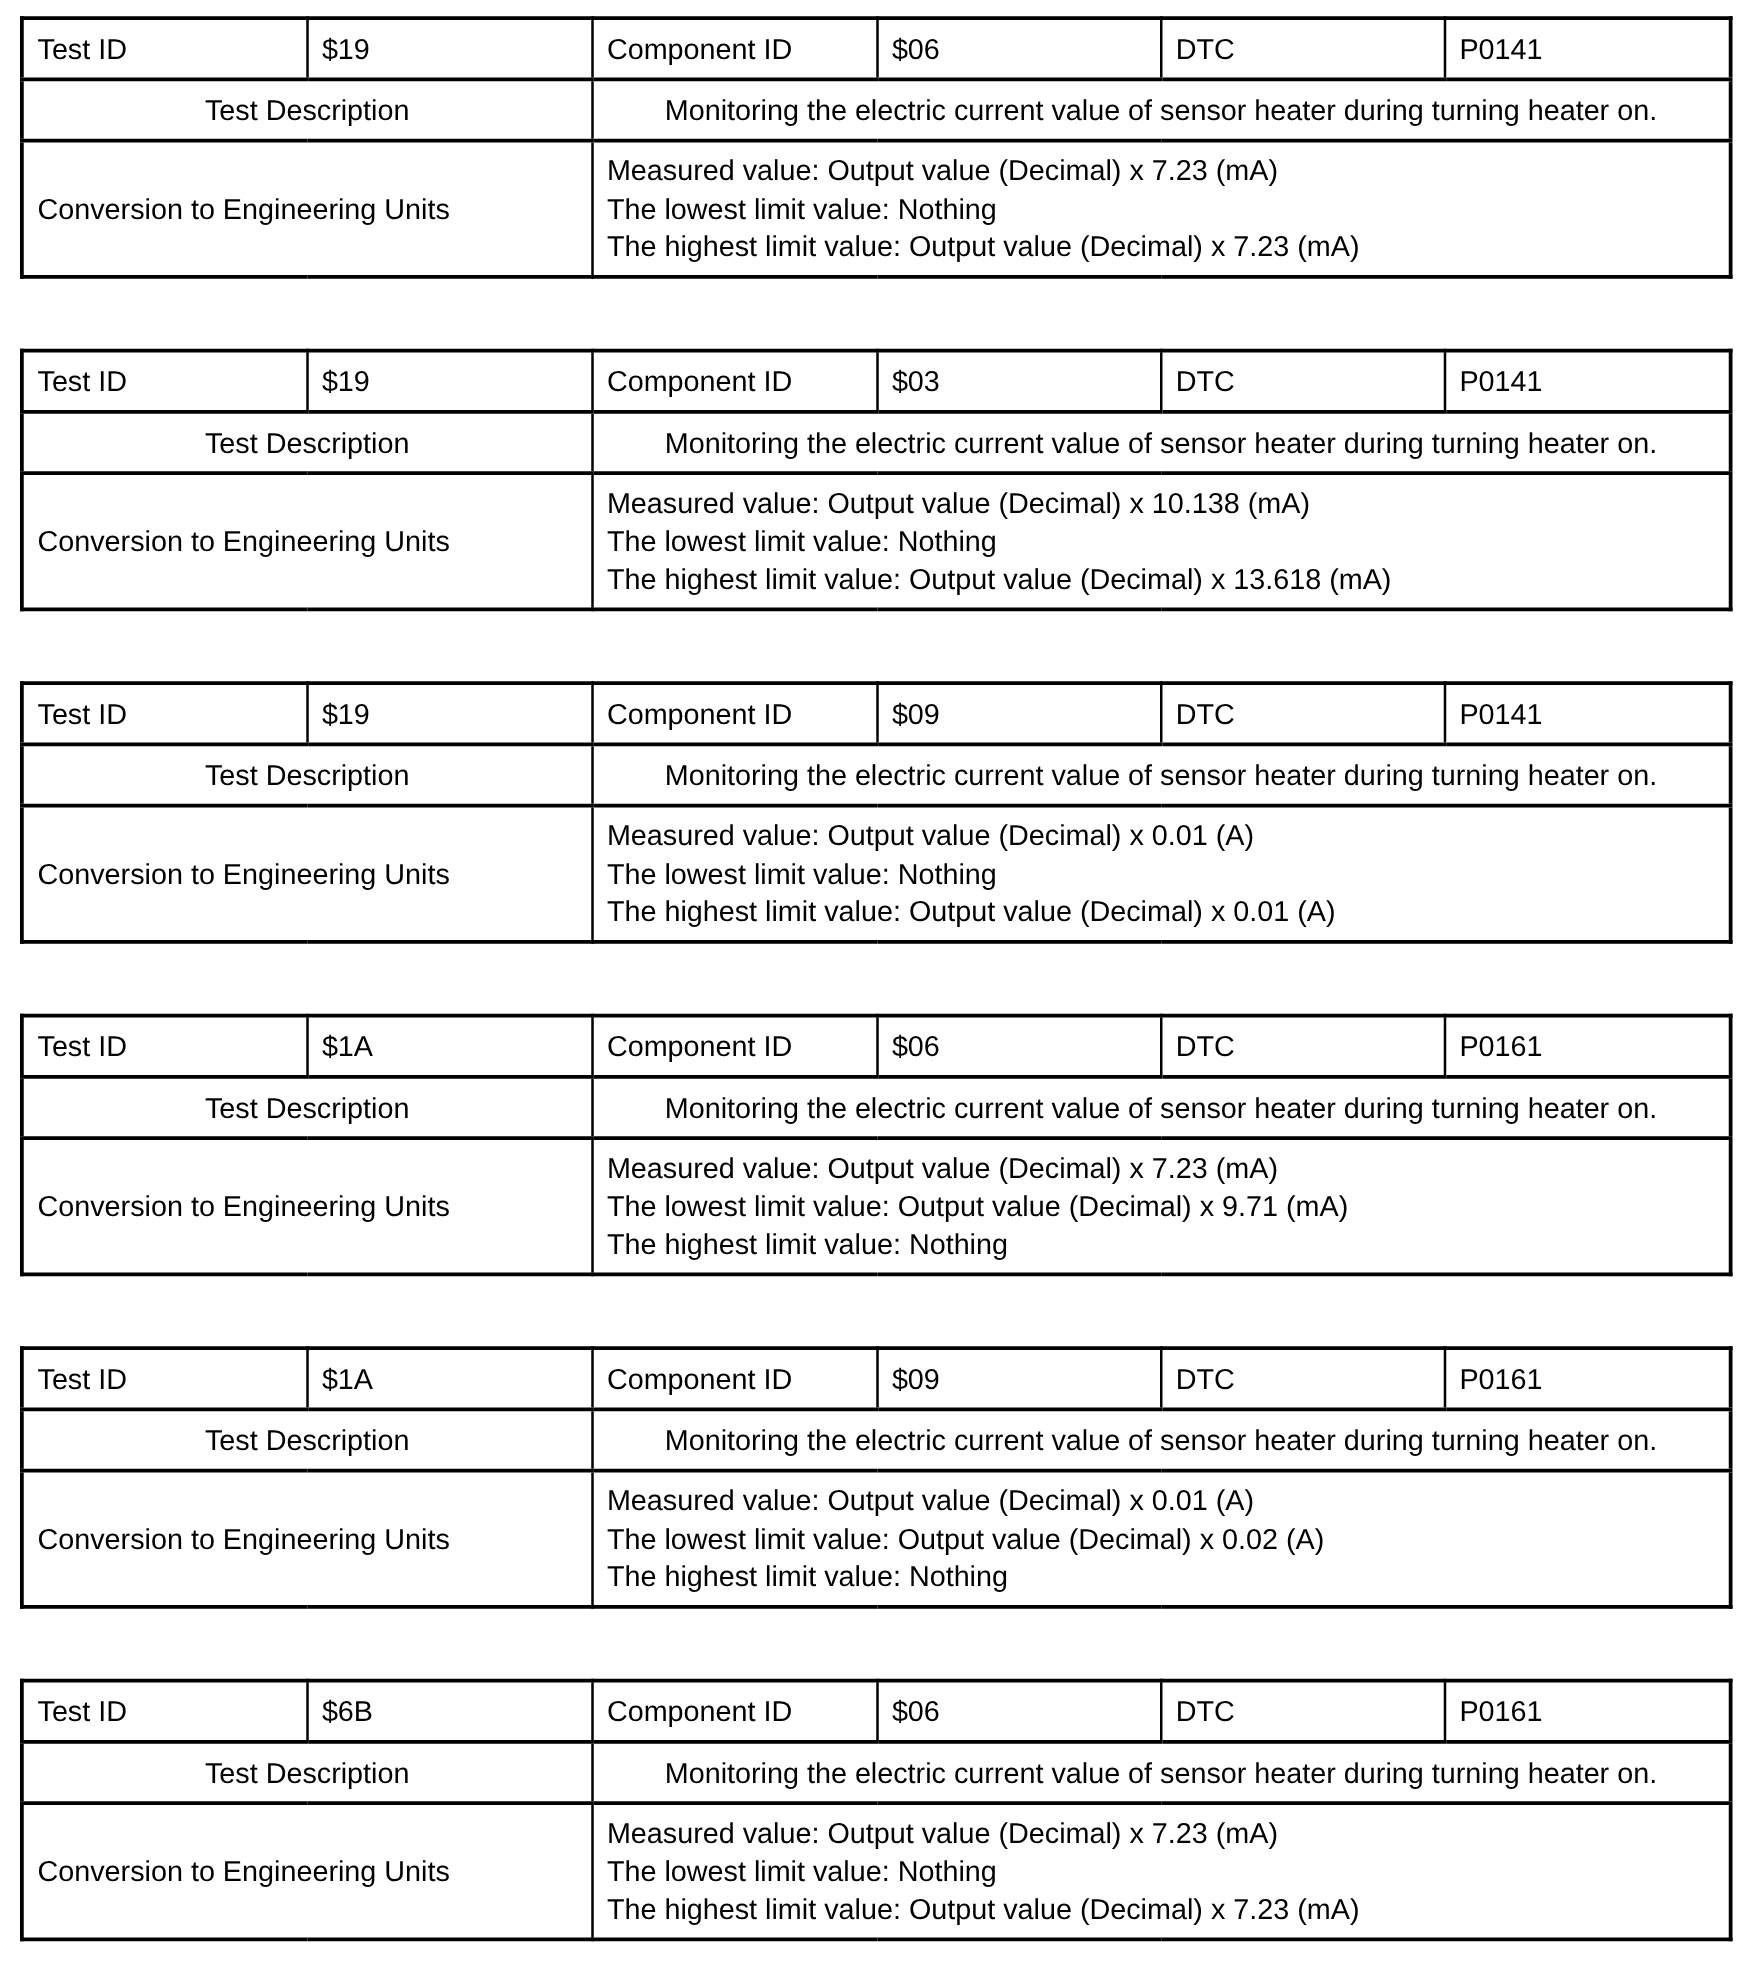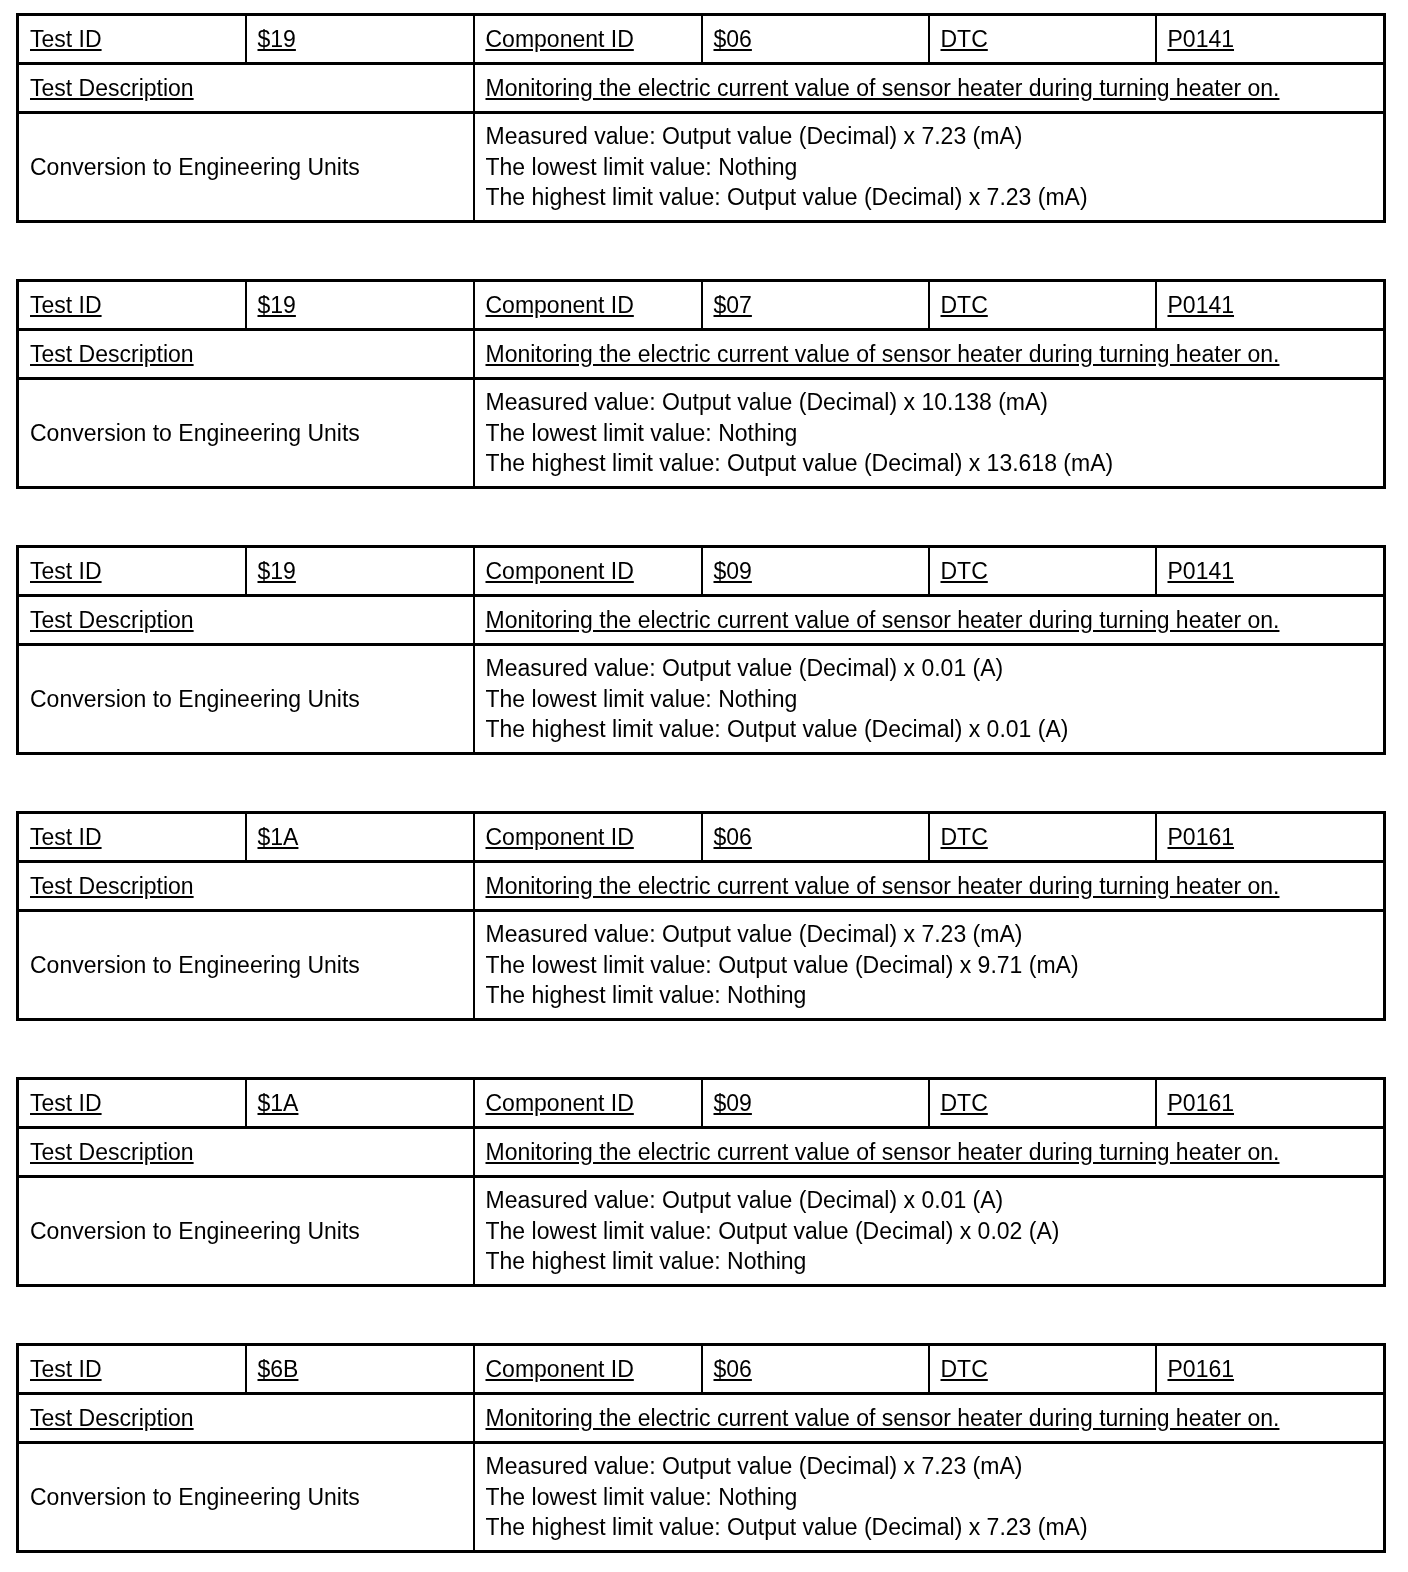--- a/index.html
+++ b/index.html
@@ -2,25 +2,25 @@
 <html><head>
 <meta charset="utf-8">
 <style>
   html, body { margin: 0; padding: 0; background: #ffffff; }
   body { width: 1408px; height: 1572px; position: relative; overflow: hidden;
          font-family: "Liberation Sans", sans-serif; color: #000; }
   .tbl { position: absolute; left: 16px; width: 1367px; border-collapse: collapse;
          table-layout: fixed; font-size: 23px; }
   .tbl td { border: 2px solid #000; padding: 0 11px; vertical-align: middle;
             line-height: 30.5px; white-space: nowrap; }
-  .tbl tr.r1 td, .tbl tr.r2 td { height: 46px; text-decoration: underline; }
+  .tbl tr.r1 td, .tbl tr.r2 td { height: 46px; }
   .tbl tr.r3 td { height: 106px; margin-left: 32px; }
   .tbl { border: 3px solid #000; }
   .tbl tr.r1 td { border-bottom-width: 3px; }
-  .tbl tr.r2 td { border-bottom-width: 3px; }
+  .tbl tr.r2 td { border-bottom-width: 3px; text-align: center; }
   .line { display: block; }
 </style>
 </head>
 <body>
 
 <table class="tbl" style="top:13px">
   <colgroup>
       <col style="width:228px">
       <col style="width:228px">
       <col style="width:228px">
@@ -59,21 +59,21 @@
       <col style="width:228px">
       <col style="width:227px">
       <col style="width:227px">
       <col style="width:229px">
     </colgroup>
   <tbody>
       <tr class="r1">
     <td>Test ID</td>
     <td>$19</td>
     <td>Component ID</td>
-    <td>$07</td>
+    <td>$03</td>
     <td>DTC</td>
     <td>P0141</td>
   </tr>
   <tr class="r2">
     <td colspan="2">Test Description</td>
     <td colspan="4">Monitoring the electric current value of sensor heater during turning heater on.</td>
   </tr>
   <tr class="r3">
     <td colspan="2">Conversion to Engineering Units</td>
     <td colspan="4">

